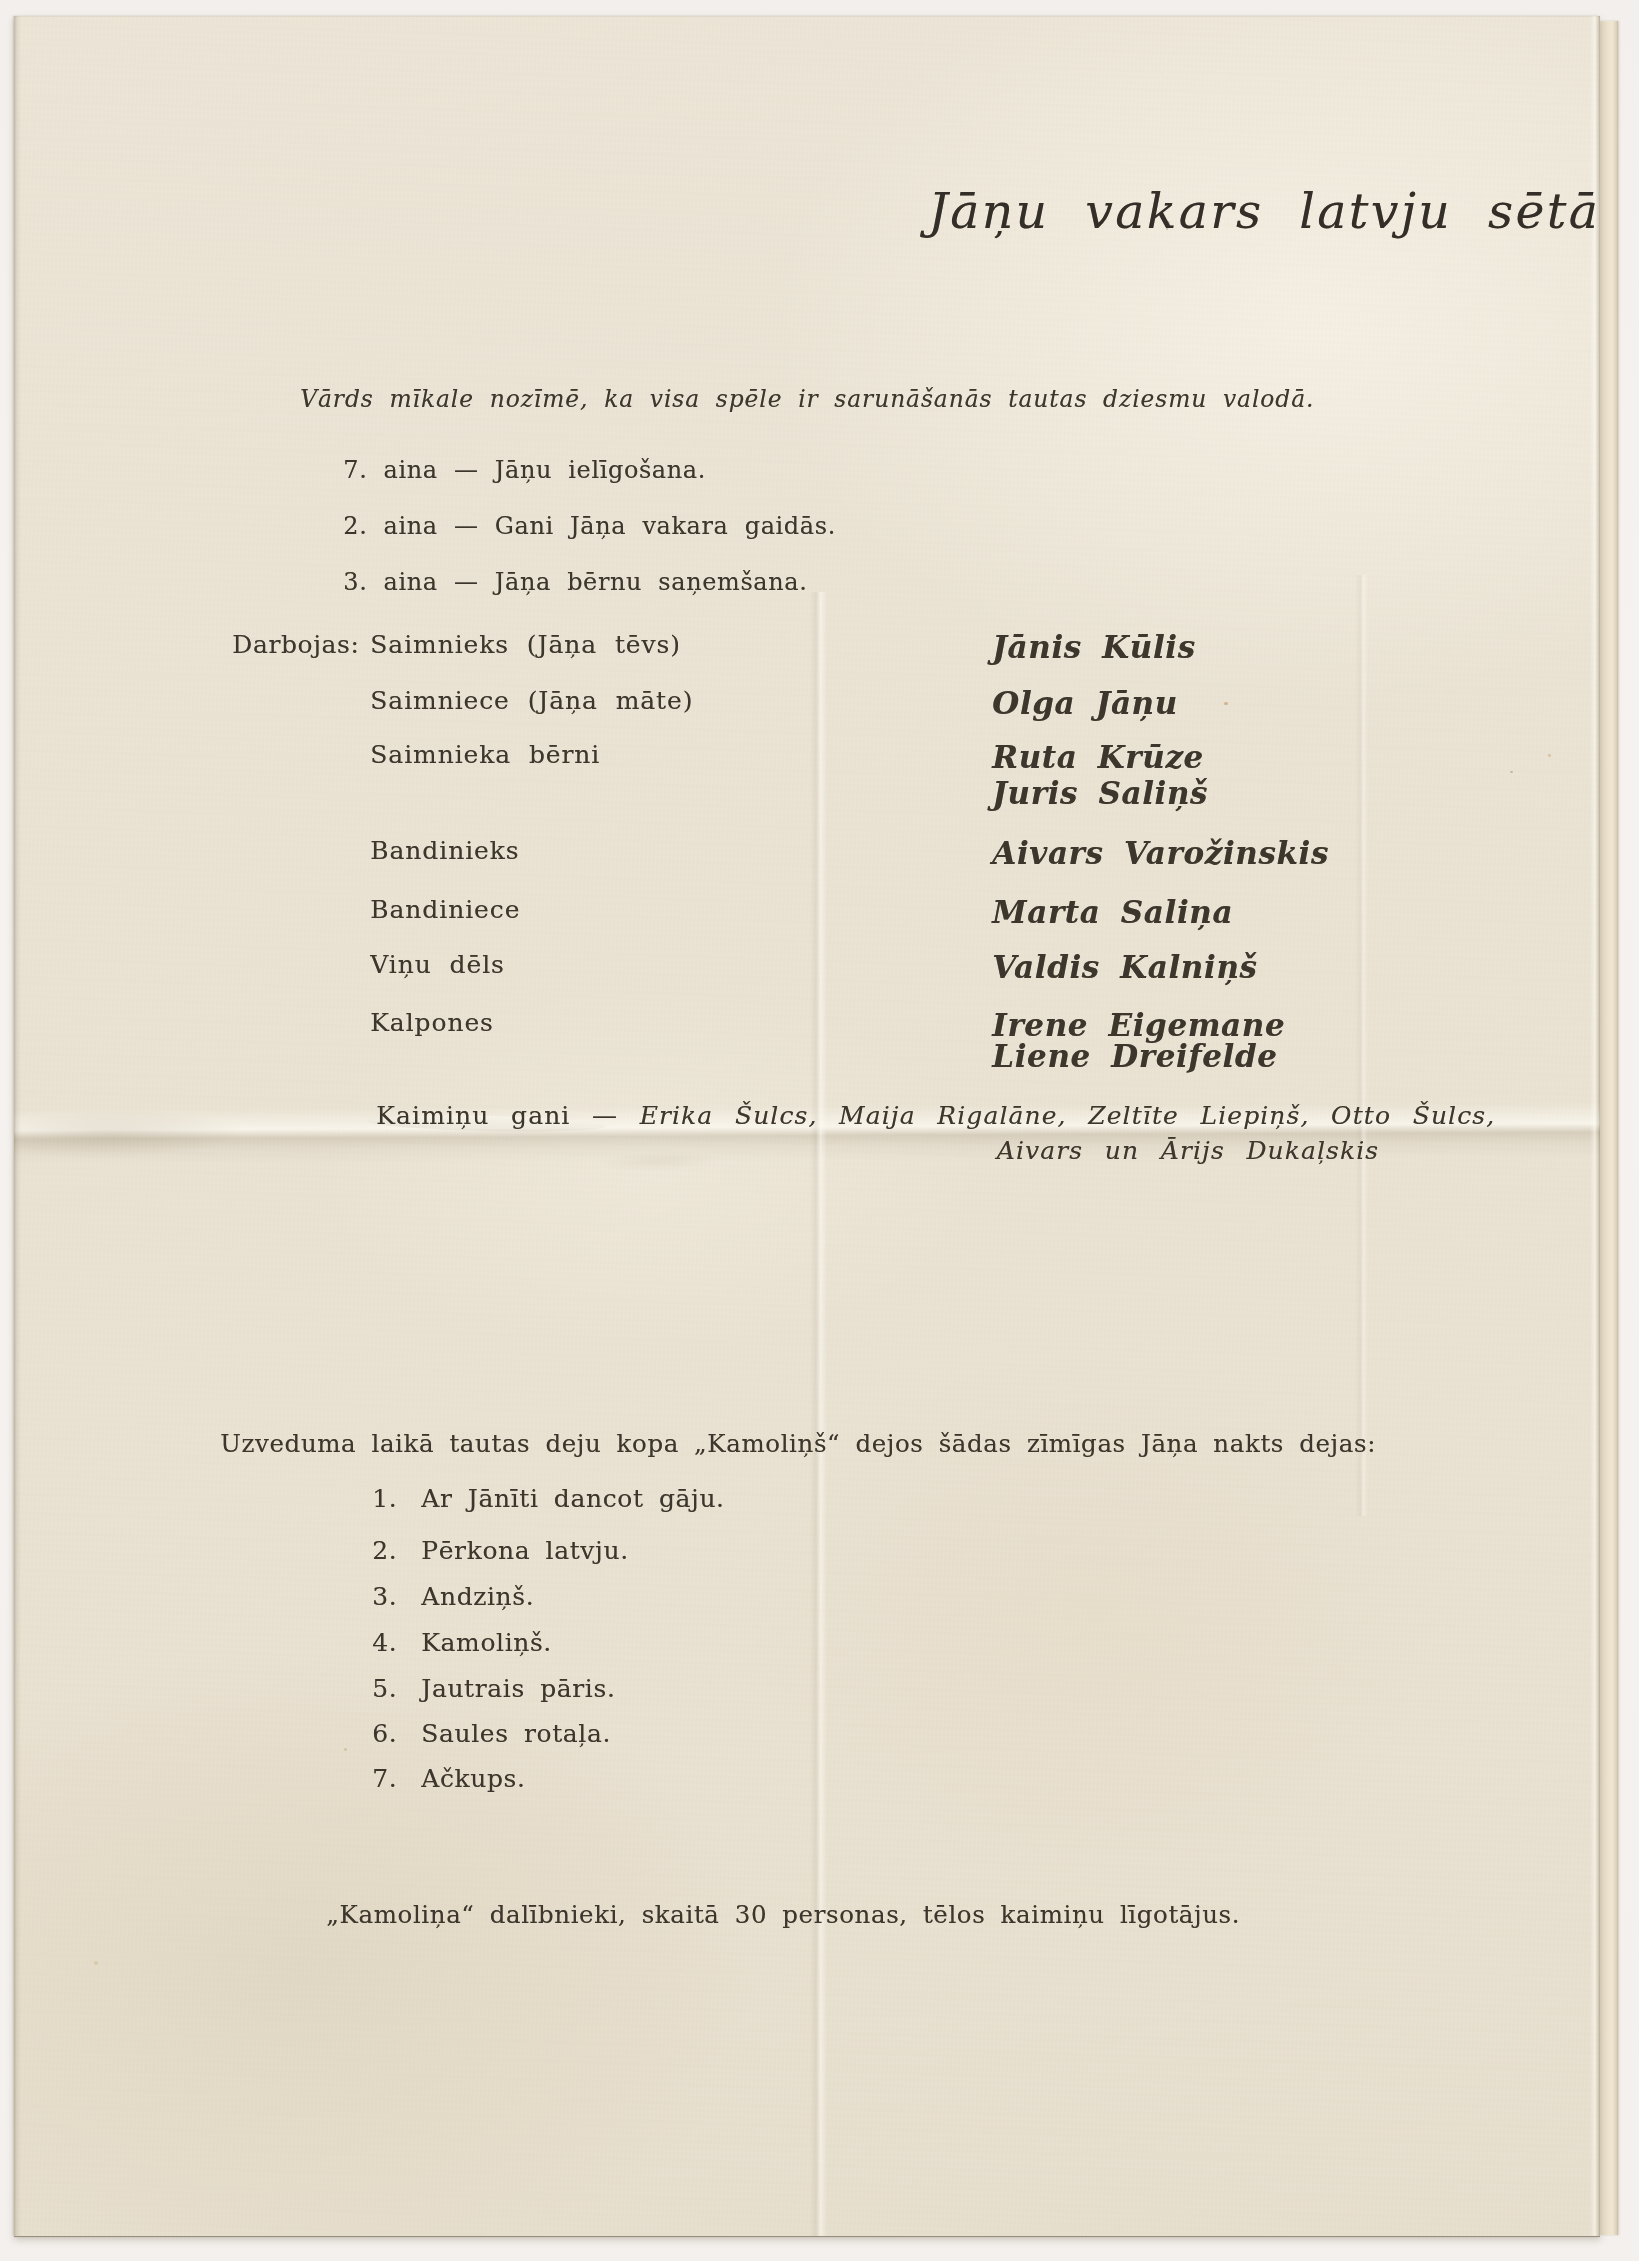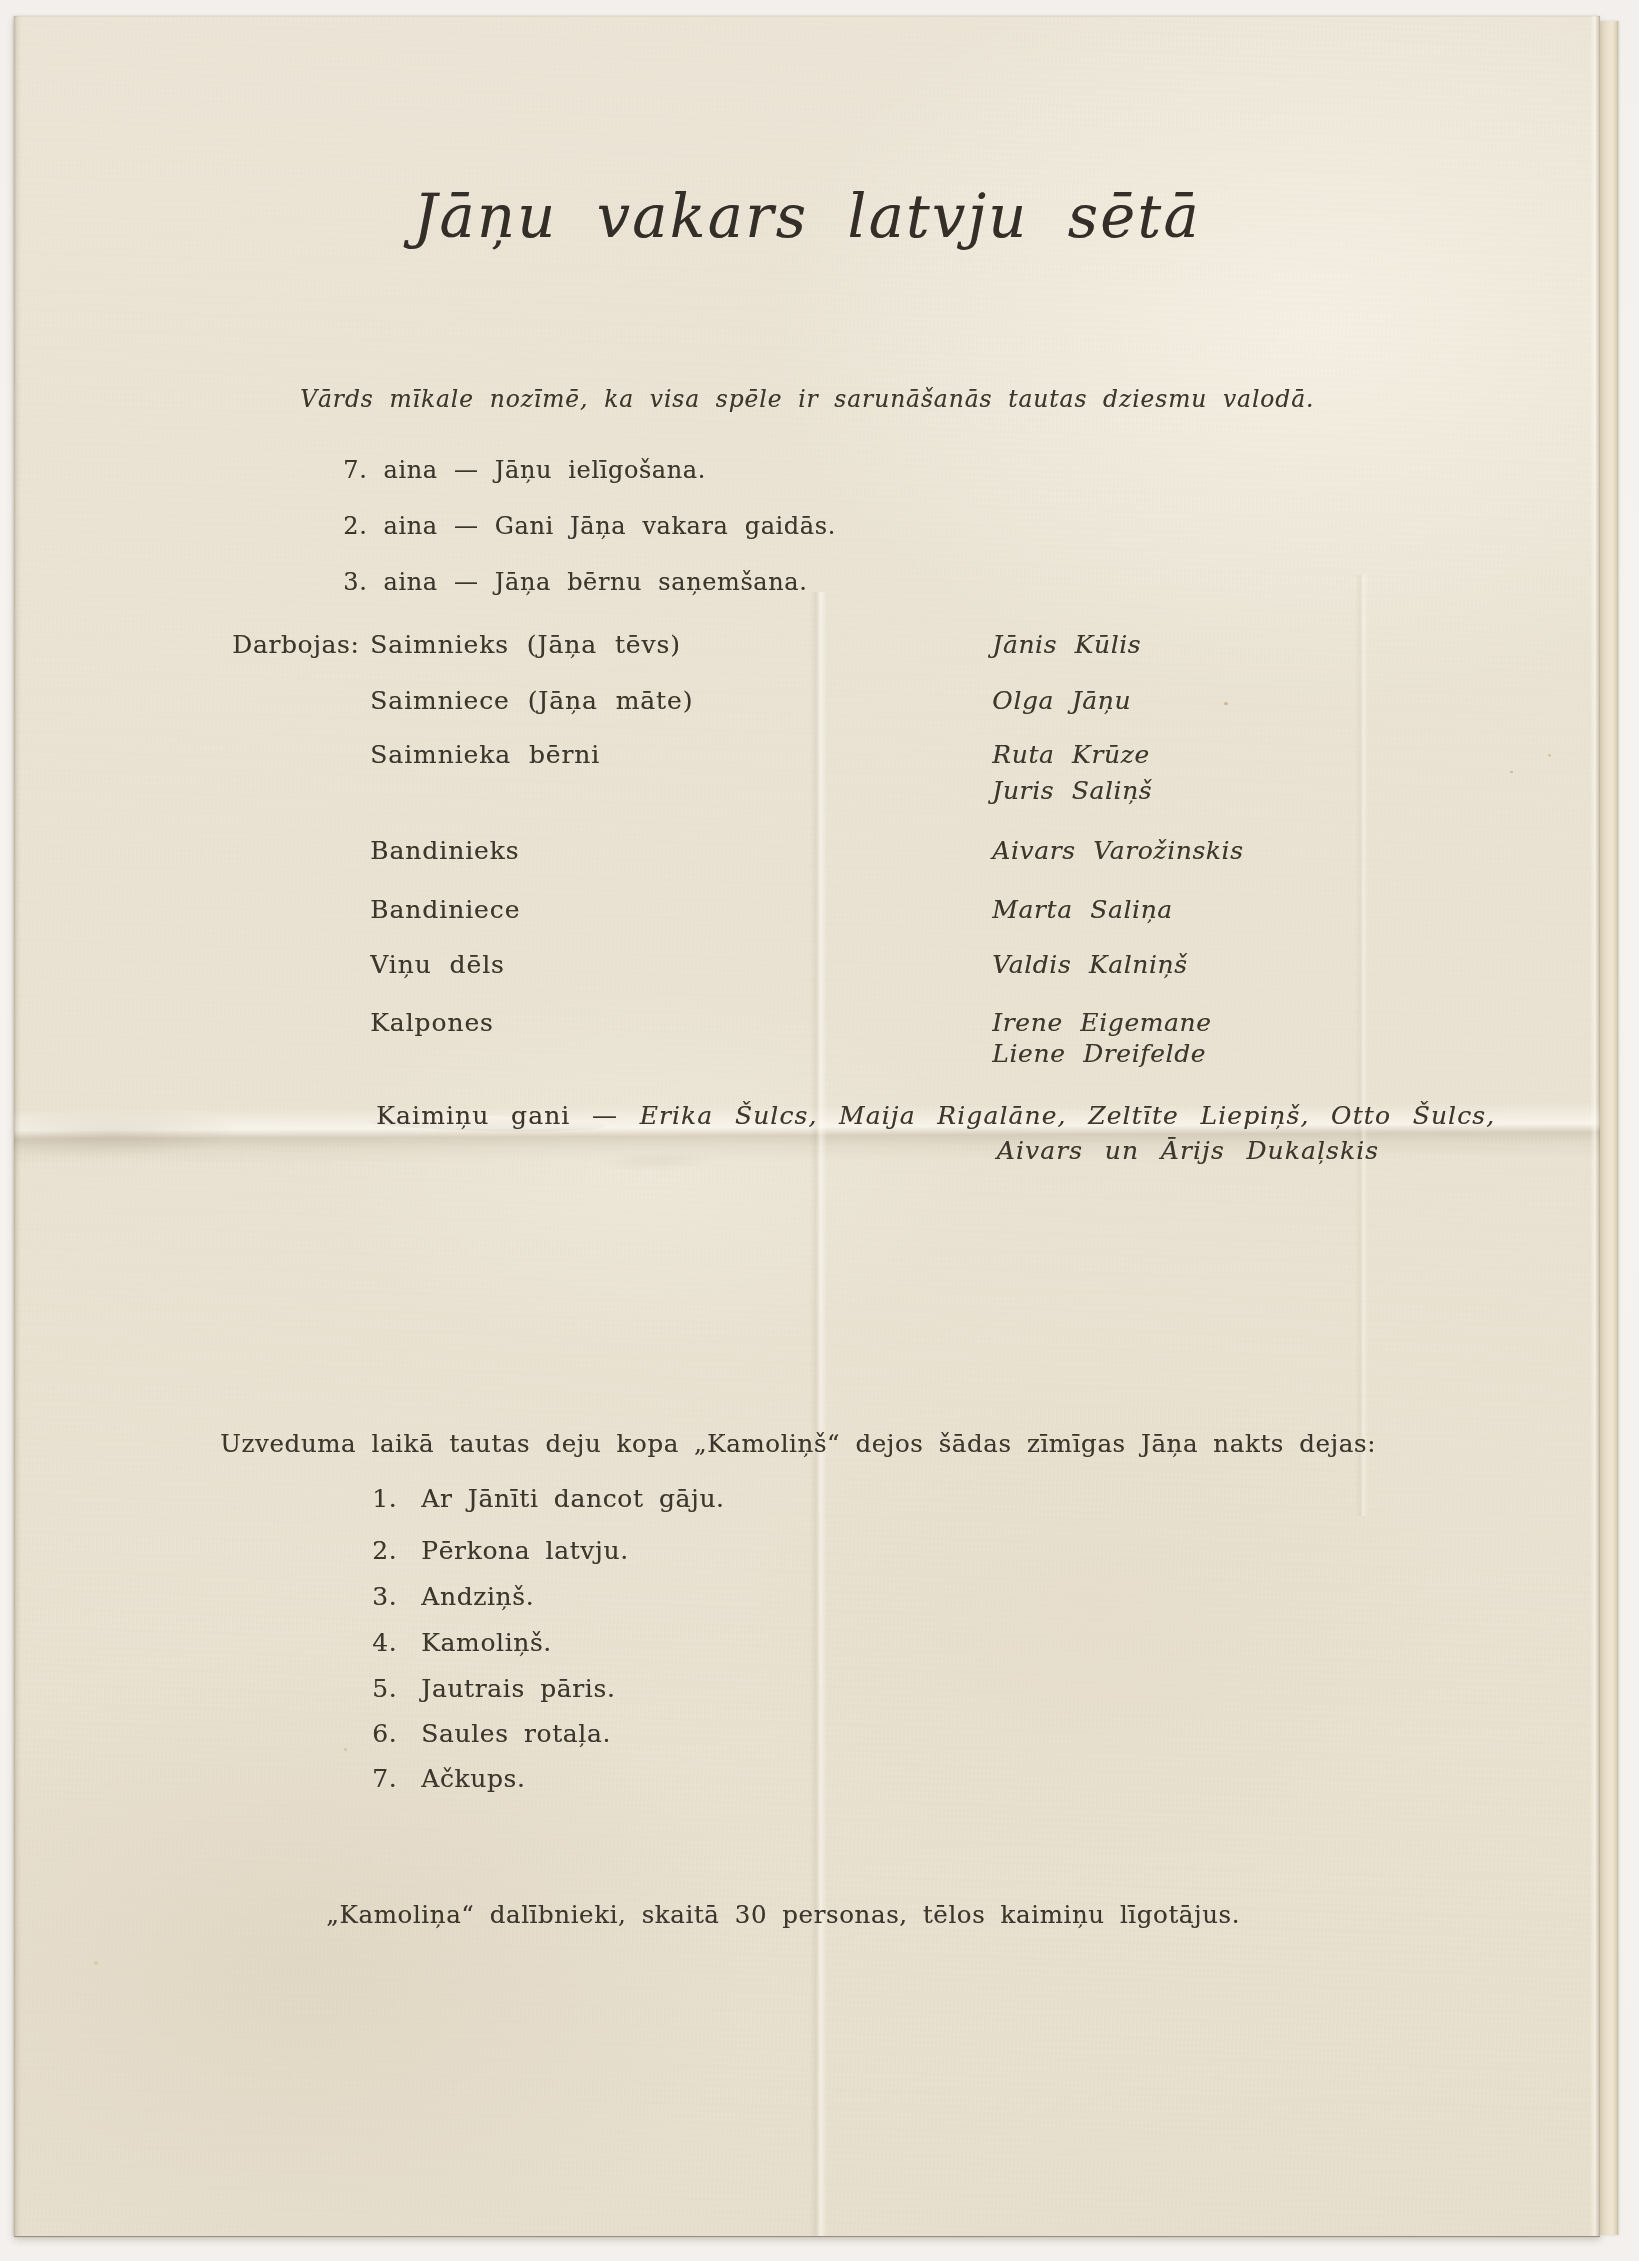--- a/index.html
+++ b/index.html
@@ -73,29 +73,29 @@
     background:radial-gradient(ellipse 50% 40% at 50% 30%, rgba(124,108,80,.08), transparent 70%);
     transform:rotate(-2deg);}
   .speck{position:absolute;border-radius:50%;}
   .pencil-mark{position:absolute;left:1153px;top:205px;width:1.7px;height:9px;
     background:rgba(122,112,100,.38);border-radius:1.1px;transform:rotate(14deg);}
 
   
   .tb{position:absolute;line-height:1;white-space:nowrap;
       text-shadow:0 0 0.6px rgba(62,54,42,.45);}
   .center{left:0;right:0;text-align:center;}
-  .title{top:171px;font-size:59px;font-style:italic;color:#332e27;
-         letter-spacing:2.3px;word-spacing:18px;}
+  .title{top:171px;font-size:49px;font-style:italic;color:#332e27;
+         letter-spacing:2.3px;word-spacing:18px;text-align:right;}
   .subtitle{top:278px;font-size:24px;letter-spacing:0.6px;word-spacing:5.1px;}
   .note{top:372px;font-size:23.4px;font-style:italic;letter-spacing:0.9px;word-spacing:7.4px;}
   .scene{left:329px;font-size:24px;word-spacing:8px;letter-spacing:0.6px;}
   .scene.s0{top:442px;} .scene.s1{top:498px;} .scene.s2{top:554px;}
   .cast-label{left:218px;top:616px;font-size:25px;word-spacing:6.8px;letter-spacing:0.6px;}
   .role{left:356px;font-size:25px;word-spacing:9px;letter-spacing:0.9px;}
-  .performer{left:978px;font-size:25px;font-style:italic;word-spacing:9px;letter-spacing:0.6px;}
+  .performer{left:978px;font-size:31px;font-style:italic;word-spacing:9px;letter-spacing:0.6px;font-weight:bold;}
   .r0{top:616px;} .r1{top:672px;} .r2{top:726px;} .r2b{top:762px;}
   .r3{top:822px;} .r4{top:881px;} .r5{top:936px;} .r6{top:994px;} .r6b{top:1025px;}
   .shep1{left:362px;top:1087px;font-size:25px;letter-spacing:1.1px;word-spacing:12.5px;}
   .shep1 .names{font-style:italic;}
   .shep2{right:221px;top:1122px;font-size:25px;font-style:italic;letter-spacing:1.1px;word-spacing:12.5px;}
   .intro{left:206px;top:1416px;font-size:24.5px;letter-spacing:0.6px;word-spacing:6.8px;}
   .dance{left:342px;font-size:25px;word-spacing:6.8px;letter-spacing:0.6px;}
   .dance .num{display:inline-block;width:41px;text-align:right;}
   .dance .dname{margin-left:24px;}
   .d0{top:1470px;} .d1{top:1522px;} .d2{top:1568px;} .d3{top:1614px;}

